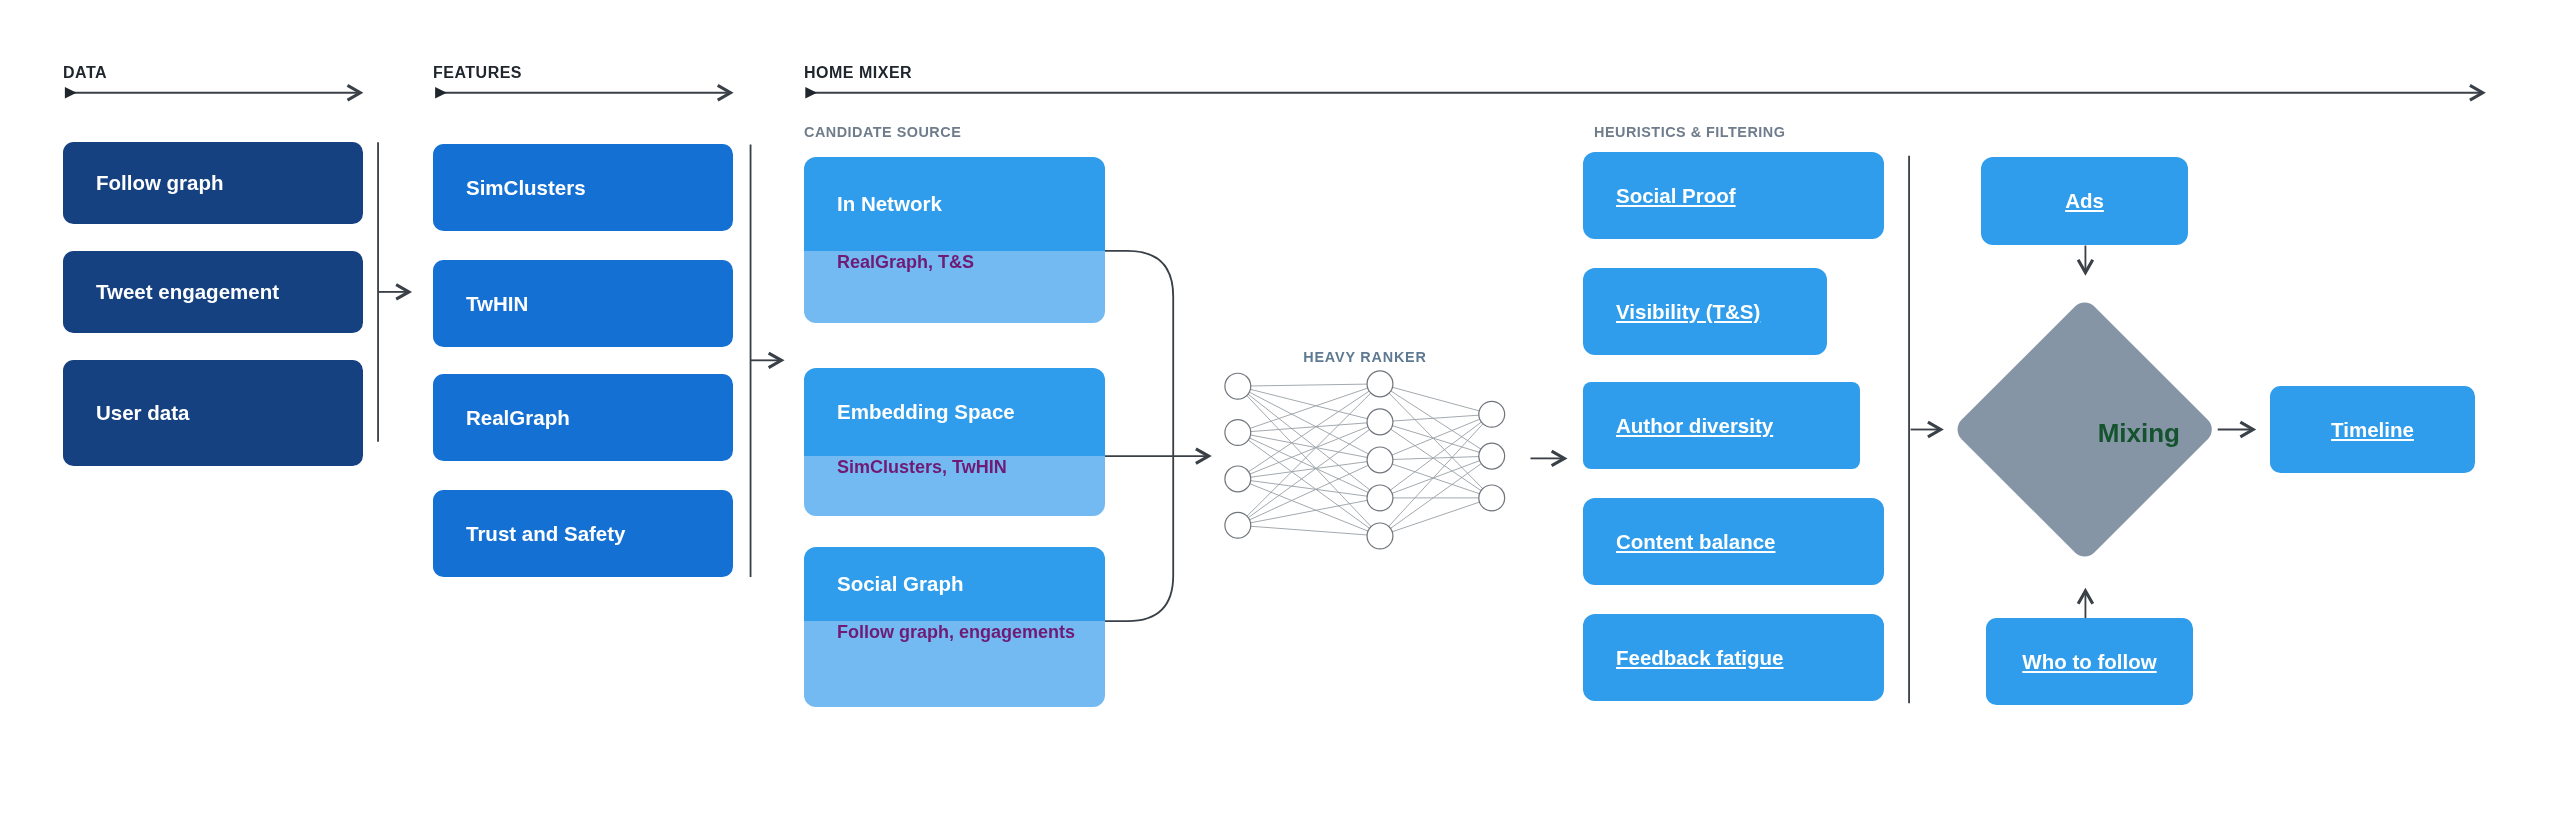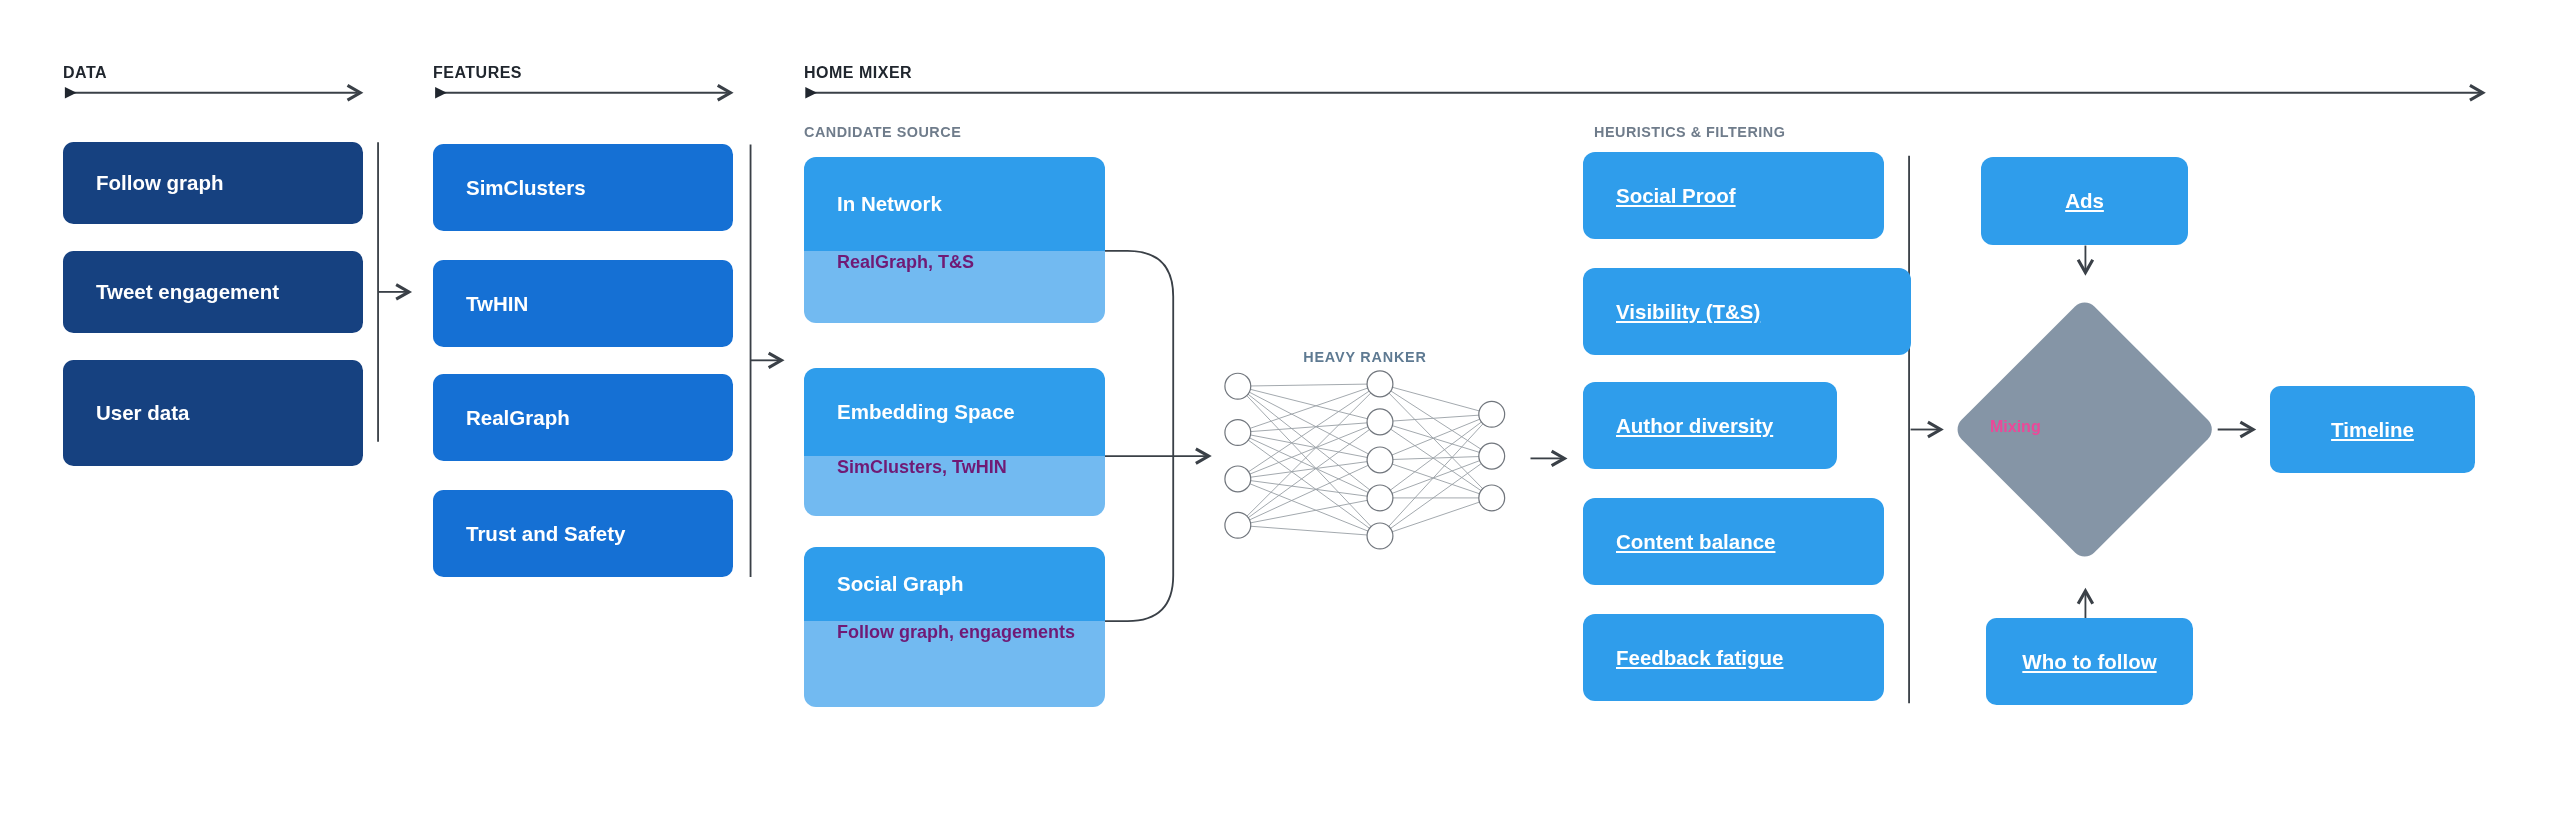--- a/index.html
+++ b/index.html
@@ -31,21 +31,21 @@
     background:var(--bright);display:flex;align-items:center;padding-left:33px;
     color:#fff;font-size:20.5px;font-weight:700;
   }
   .split-bottom{
     background:var(--light-blue);display:flex;padding-left:33px;
     color:#701a75;font-size:18px;font-weight:700;line-height:1.25;padding-right:23px;
   }
   .round16{border-radius:12px;}
   .centered{justify-content:center;padding-left:0;text-align:center;}
   .diamond-label{
-    color:#ec4899;font-size:16px;font-weight:700;text-align:left;
+    color:#14532d;font-size:26px;font-weight:700;text-align:right;
   }
 </style>
 </head>
 <body>
 
 <div id="canvas">
 
   <svg id="wires" viewBox="0 0 3388 1080">
     <defs>
       <marker id="arrow" viewBox="0 0 10 10" refX="6.5" refY="5" markerWidth="10" markerHeight="10" orient="auto-start-reverse">
@@ -183,24 +183,24 @@
     </div>
   </div>
 
   <div class="abs ranker-label" style="left:1251px;top:349px;width:228px;">HEAVY RANKER</div>
 
   <div class="abs sub-label" style="left:1594px;top:124px;">HEURISTICS &amp; FILTERING</div>
 
   <div class="abs node-box bright round16" style="left:1583px;top:152px;width:301px;height:87px;">
     <span>Social Proof</span>
   </div>
-  <div class="abs node-box bright round16" style="left:1583px;top:268px;width:328px;height:87px;">
+  <div class="abs node-box bright round16" style="left:1583px;top:268px;width:244px;height:87px;">
     <span>Visibility (T&amp;S)</span>
   </div>
-  <div class="abs node-box bright round16" style="left:1583px;top:382px;width:254px;height:87px;">
+  <div class="abs node-box bright round16" style="left:1583px;top:382px;width:277px;height:87px;border-radius:8px;">
     <span>Author diversity</span>
   </div>
   <div class="abs node-box bright round16" style="left:1583px;top:498px;width:301px;height:87px;">
     <span>Content balance</span>
   </div>
   <div class="abs node-box bright round16" style="left:1583px;top:614px;width:301px;height:87px;">
     <span>Feedback fatigue</span>
   </div>
 
   <div class="abs node-box bright round16 centered" style="left:1981px;top:157px;width:207px;height:88px;">

